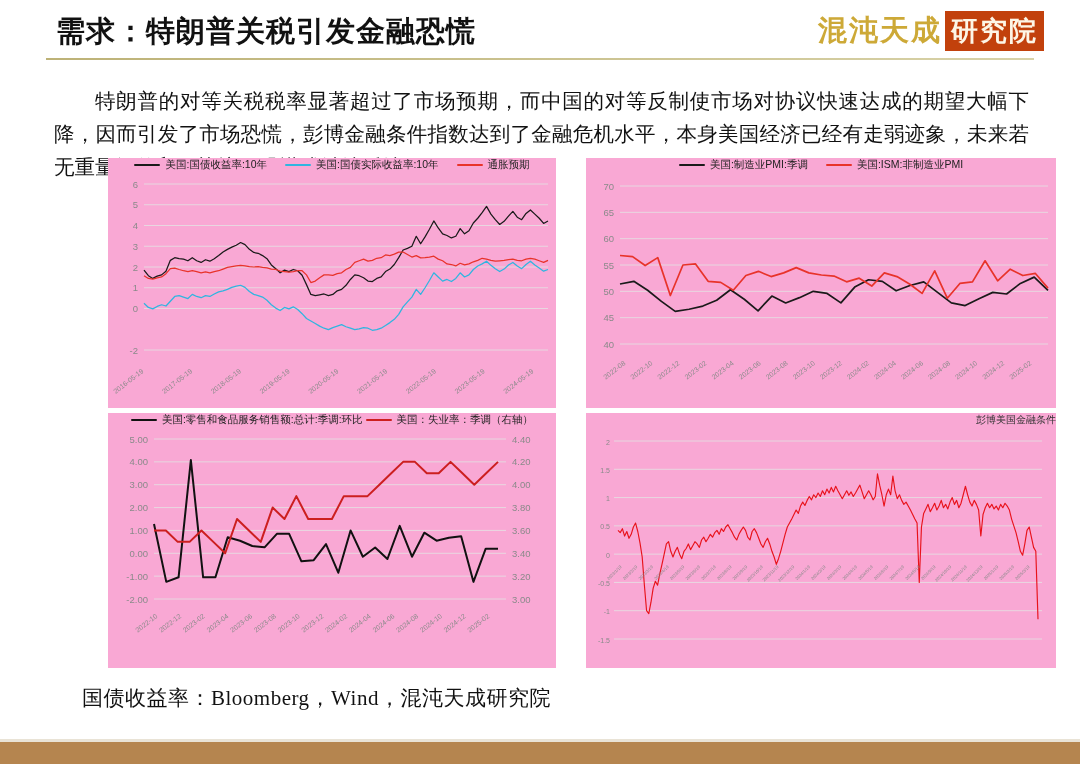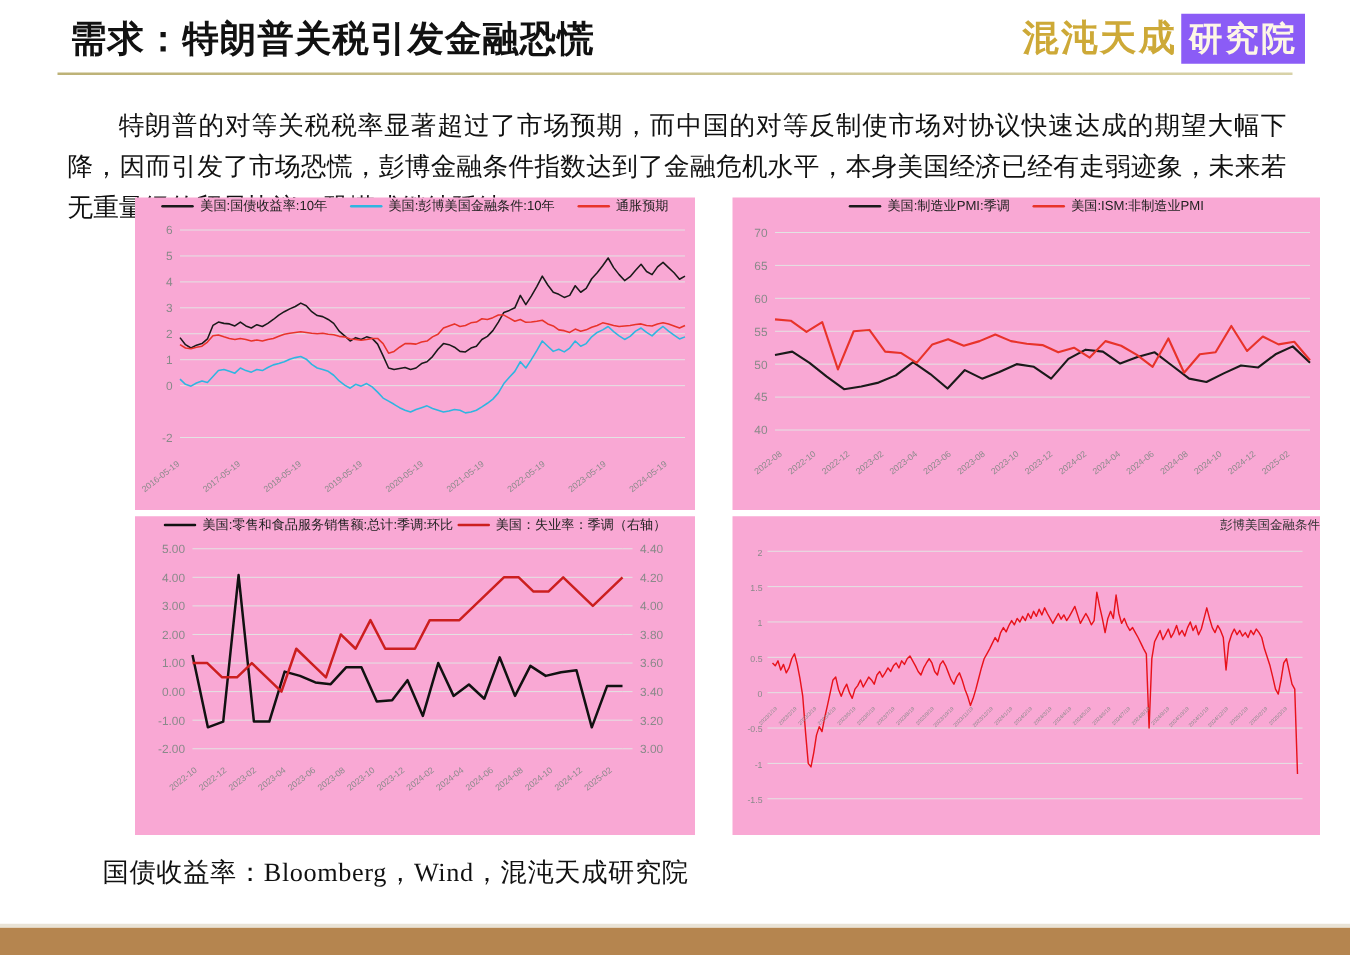--- a/index.html
+++ b/index.html
@@ -26,21 +26,21 @@
     position:absolute;right:36px;top:10px;
     height:42px;display:flex;align-items:center;gap:3px;
   }
   .logo-a{
     font-size:29px;color:#c9a227;letter-spacing:2px;
     font-family:"Liberation Serif","DejaVu Serif",serif;font-weight:700;
     opacity:.92;
   }
   .logo-b{
     font-size:27px;color:#fdf6e6;letter-spacing:2px;padding:2px 6px;
-    background:#8b5cf6;font-weight:700;
+    background:#c2410c;font-weight:700;
     font-family:"Liberation Serif","DejaVu Serif",serif;
   }
   .title-rule{
     position:absolute;left:46px;top:58px;width:988px;height:2px;
     background:linear-gradient(to right,#bdb277,#d8d2a8);
   }
 
   
   .para{
     position:absolute;left:54px;top:86px;width:975px;
@@ -108,21 +108,21 @@
   <div class="charts">
 
     <div class="chart" id="chart-tl">
       <div class="legend" id="lg-tl">
           <div class="lg-item">
             <span class="lg-swatch" style="background: rgb(26, 26, 26);"></span>
             <span>美国:国债收益率:10年</span>
           </div>
           <div class="lg-item">
             <span class="lg-swatch" style="background: rgb(47, 181, 224);"></span>
-            <span>美国:彭博美国金融条件:10年</span>
+            <span>美国:国债实际收益率:10年</span>
           </div>
           <div class="lg-item">
             <span class="lg-swatch" style="background: rgb(232, 51, 42);"></span>
             <span>通胀预期</span>
           </div>
         </div>
       <div class="plot" style="height:226px">
         <svg id="svg-tl" viewBox="0 0 448 226" preserveAspectRatio="none">
             <line x1="36" y1="12" x2="440" y2="12" class="gridline"></line>
             <text x="30" y="15.5" class="tick-lbl " text-anchor="end">6</text>

